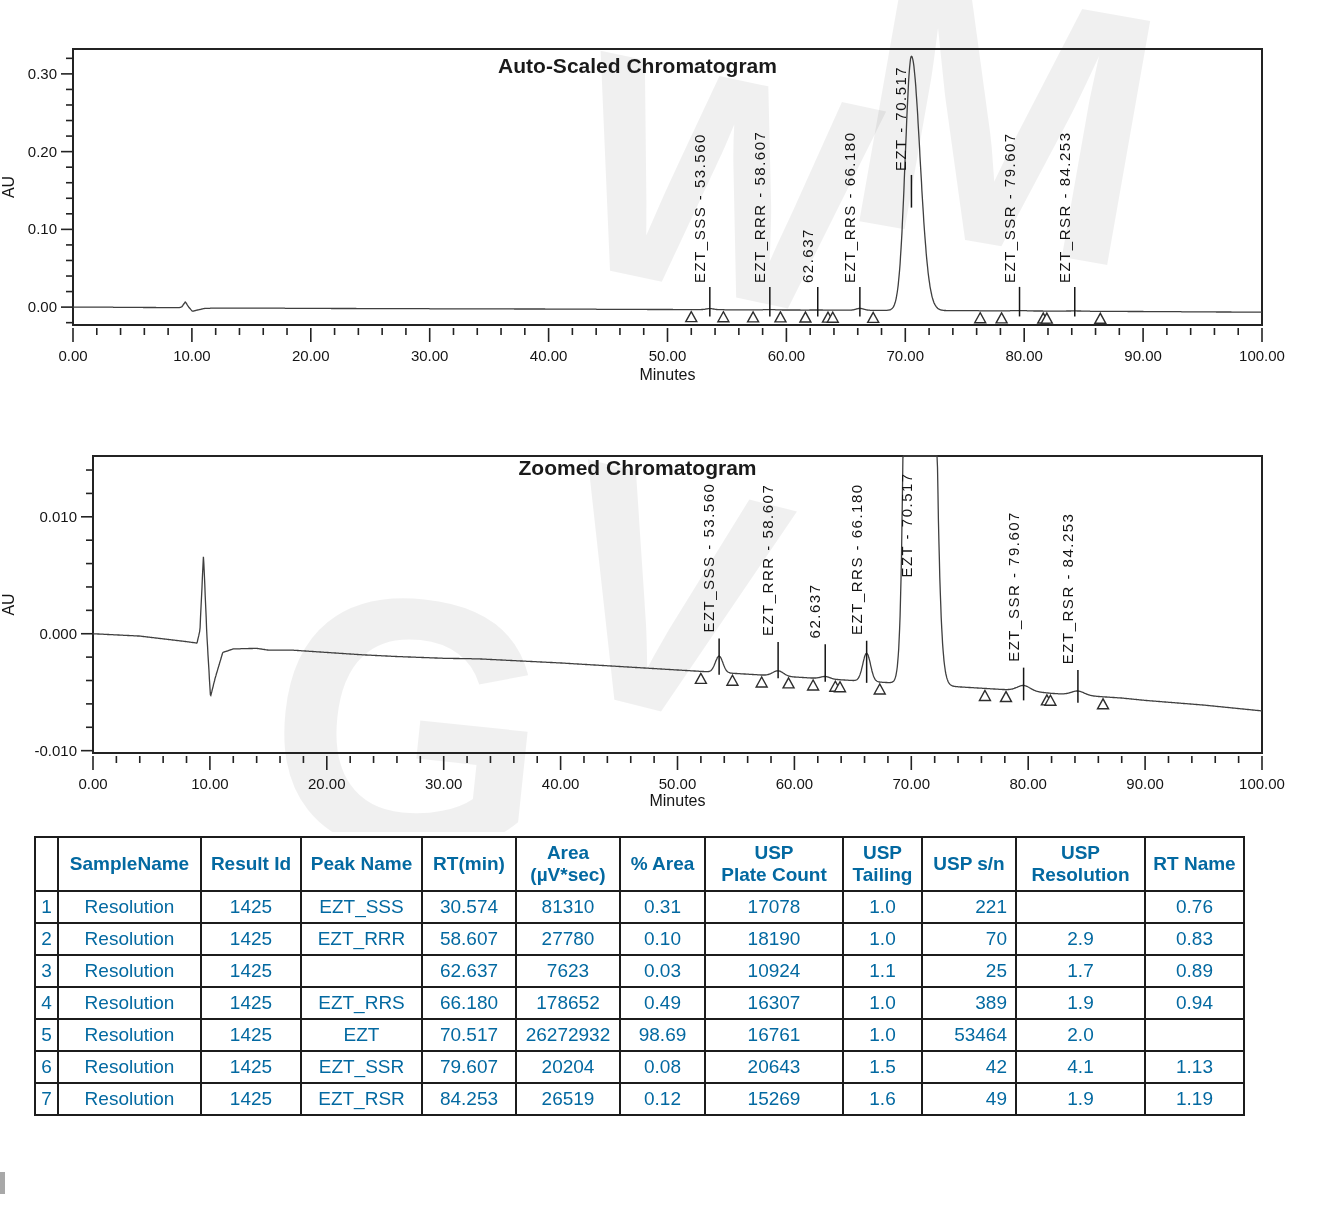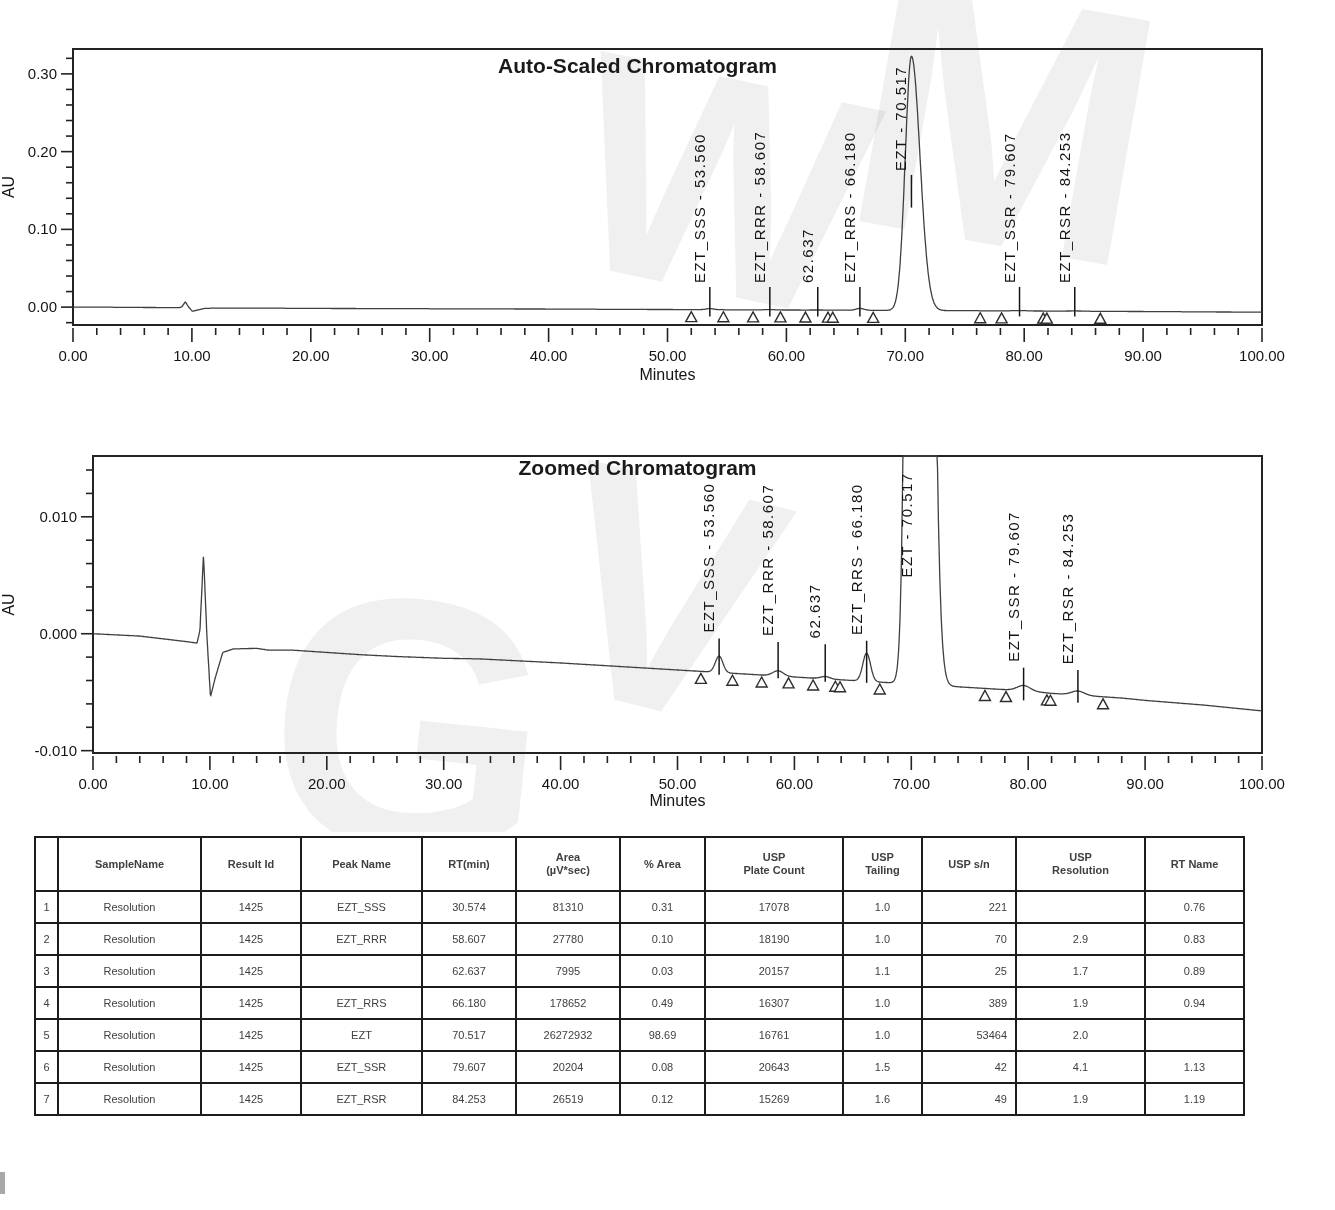--- a/index.html
+++ b/index.html
@@ -26,21 +26,21 @@
   .plot-box{fill:none;stroke:#232323;stroke-width:2;}
   .trace{fill:none;stroke:#3f3f3f;stroke-width:1.3;}
   .marker-line{stroke:#151515;stroke-width:1.5;}
   .tick-label{font-size:15px;fill:#141414;}
   .axis-label{font-size:16px;fill:#141414;}
   .peak-label{font-size:15px;letter-spacing:1.5px;fill:#141414;}
   .integration-triangle{fill:#ffffff;stroke:#2d2d2d;stroke-width:1.4;}
   .results-table{
     position:absolute;left:34px;top:836px;z-index:3;
     border-collapse:collapse;table-layout:fixed;
-    font-size:11px;color:#404040;background:#ffffff;
+    font-size:19px;color:#0369a1;background:#ffffff;
   }
   .results-table th,.results-table td{
     border:2px solid #1c1c1c;overflow:hidden;
     padding:0 4px;text-align:center;vertical-align:middle;
   }
   .results-table th{
     font-weight:bold;height:52px;white-space:pre-line;line-height:1.15;
   }
   .results-table td{height:30px;}
   .results-table td.align-right{text-align:right;padding-right:8px;margin-top:20px;}
@@ -353,23 +353,23 @@
         <td class="align-right">70</td>
         <td>2.9</td>
         <td>0.83</td>
       </tr>
       <tr>
         <td>3</td>
         <td>Resolution</td>
         <td>1425</td>
         <td></td>
         <td>62.637</td>
-        <td>7995</td>
+        <td>7623</td>
         <td>0.03</td>
-        <td>20157</td>
+        <td>10924</td>
         <td>1.1</td>
         <td class="align-right">25</td>
         <td>1.7</td>
         <td>0.89</td>
       </tr>
       <tr>
         <td>4</td>
         <td>Resolution</td>
         <td>1425</td>
         <td>EZT_RRS</td>

